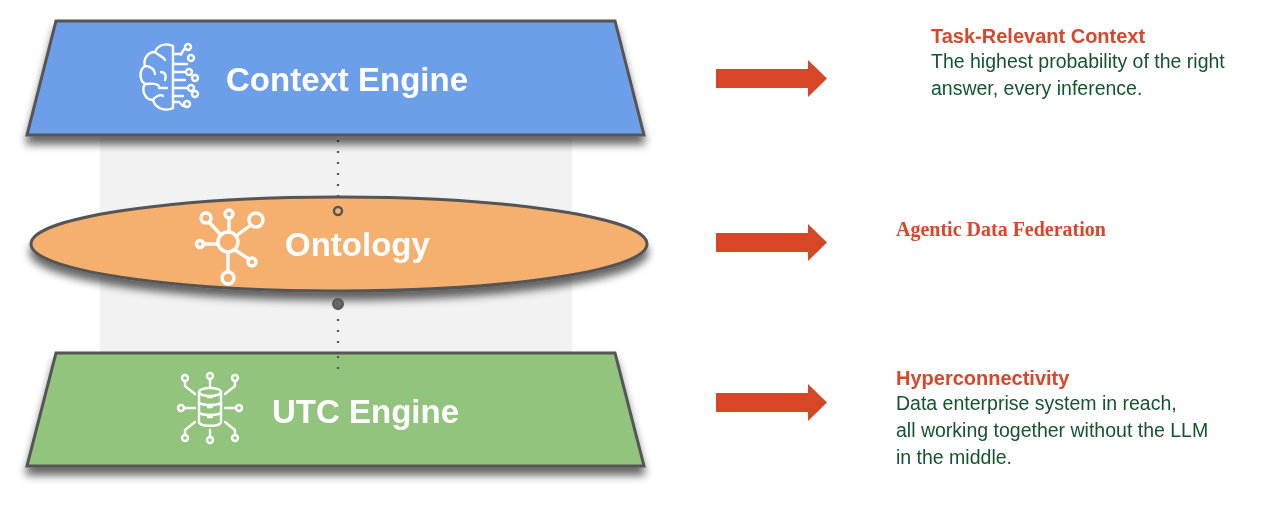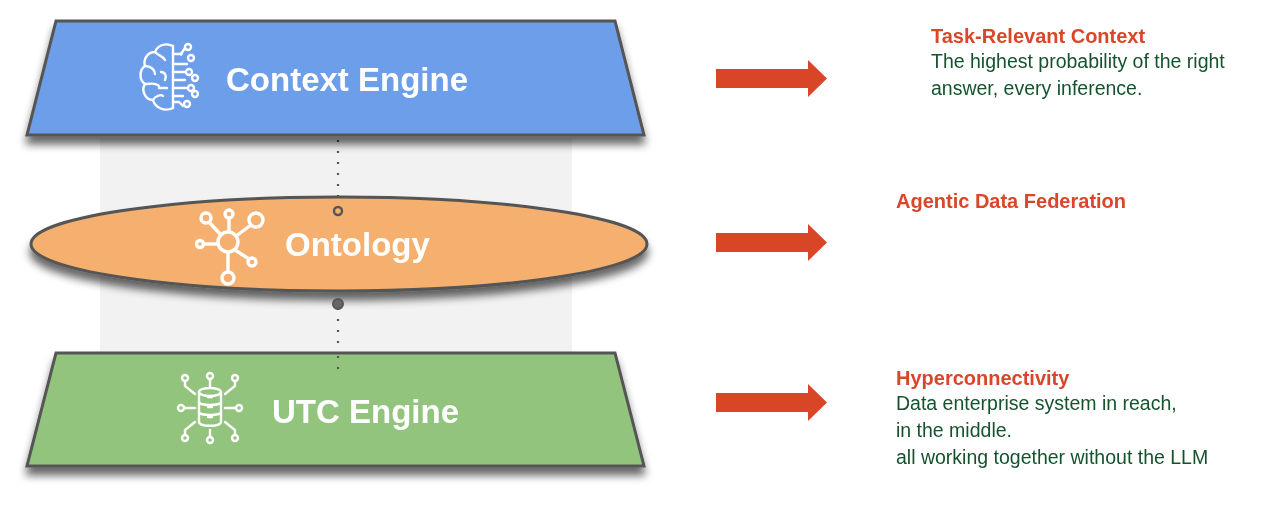--- a/index.html
+++ b/index.html
@@ -122,22 +122,22 @@
   <polygon points="716,233 808,233 808,224 827,242.5 808,261 808,252 716,252" fill="#d84527"></polygon>
   <polygon points="716,393 808,393 808,384 827,402.5 808,421 808,412 716,412" fill="#d84527"></polygon>
 </svg>
 
 <div class="benefit" style="top:24px;margin-left:35px;">
   <div class="benefit-title">Task-Relevant Context</div>
   <div class="benefit-desc">The highest probability of the right</div>
   <div class="benefit-desc">answer, every inference.</div>
 </div>
 
-<div class="benefit" style="top:189px;">
+<div class="benefit" style="top:217px;font-family:Liberation Serif, serif;">
   <div class="benefit-title">Agentic Data Federation</div>
 </div>
 
 <div class="benefit" style="top:366px;">
   <div class="benefit-title">Hyperconnectivity</div>
   <div class="benefit-desc">Data enterprise system in reach,</div>
+  <div class="benefit-desc">all working together without the LLM</div>
   <div class="benefit-desc">in the middle.</div>
-  <div class="benefit-desc">all working together without the LLM</div>
 </div>
 
 </body></html>

